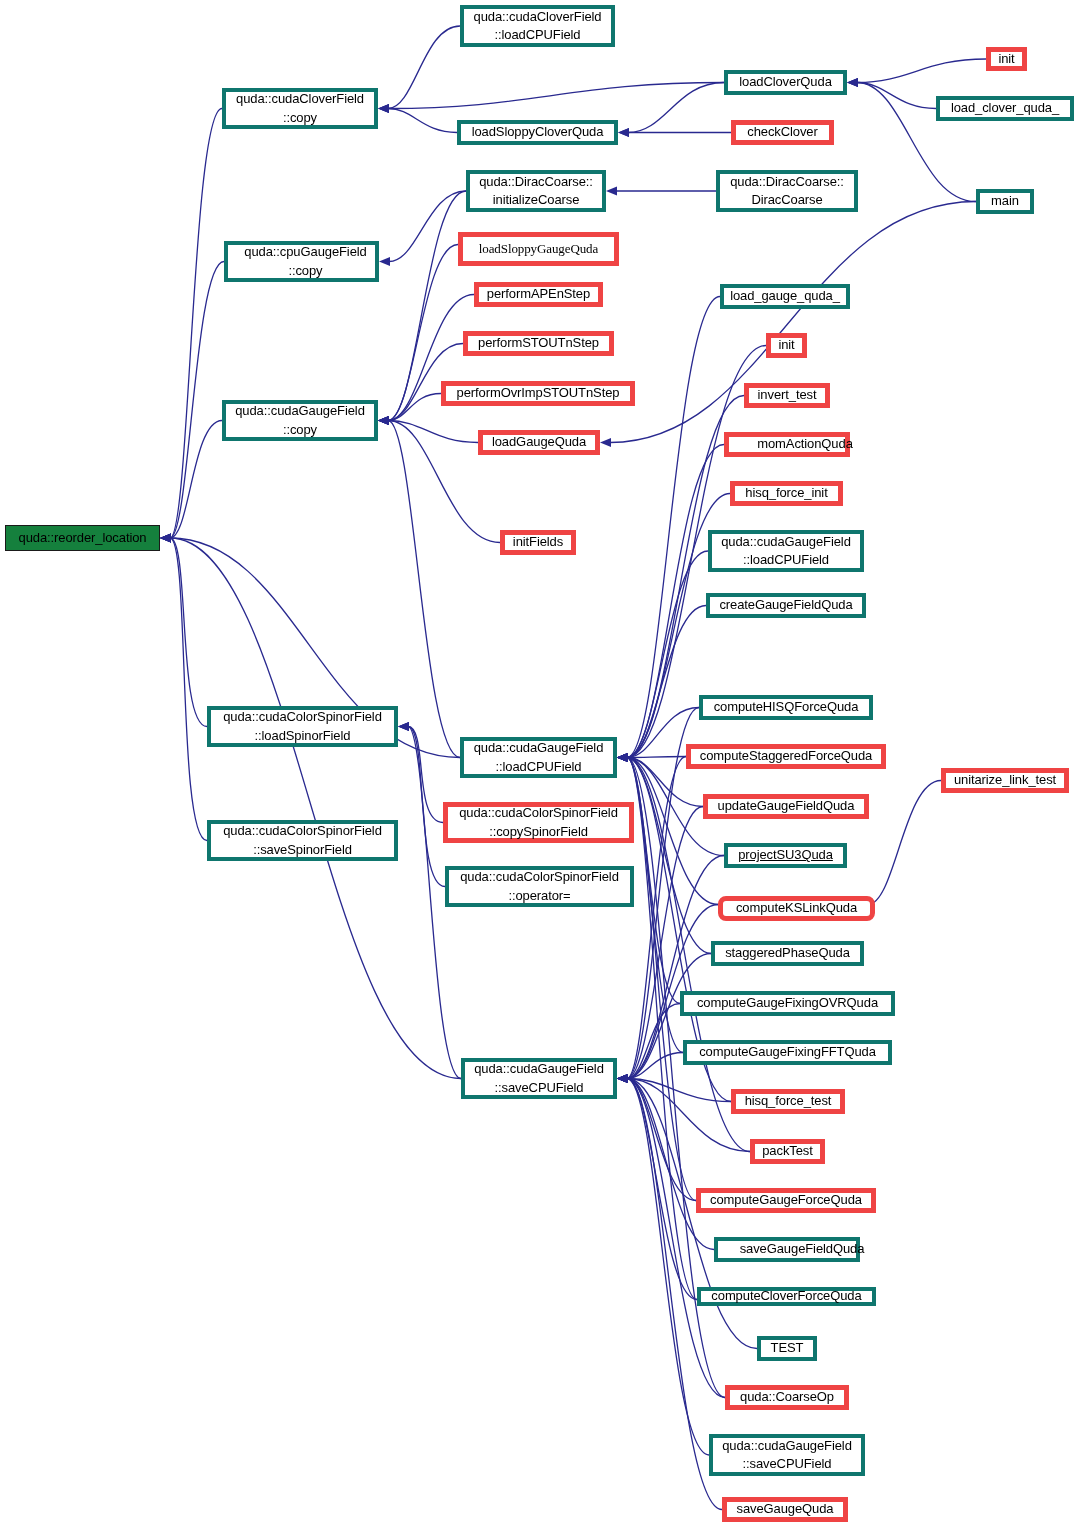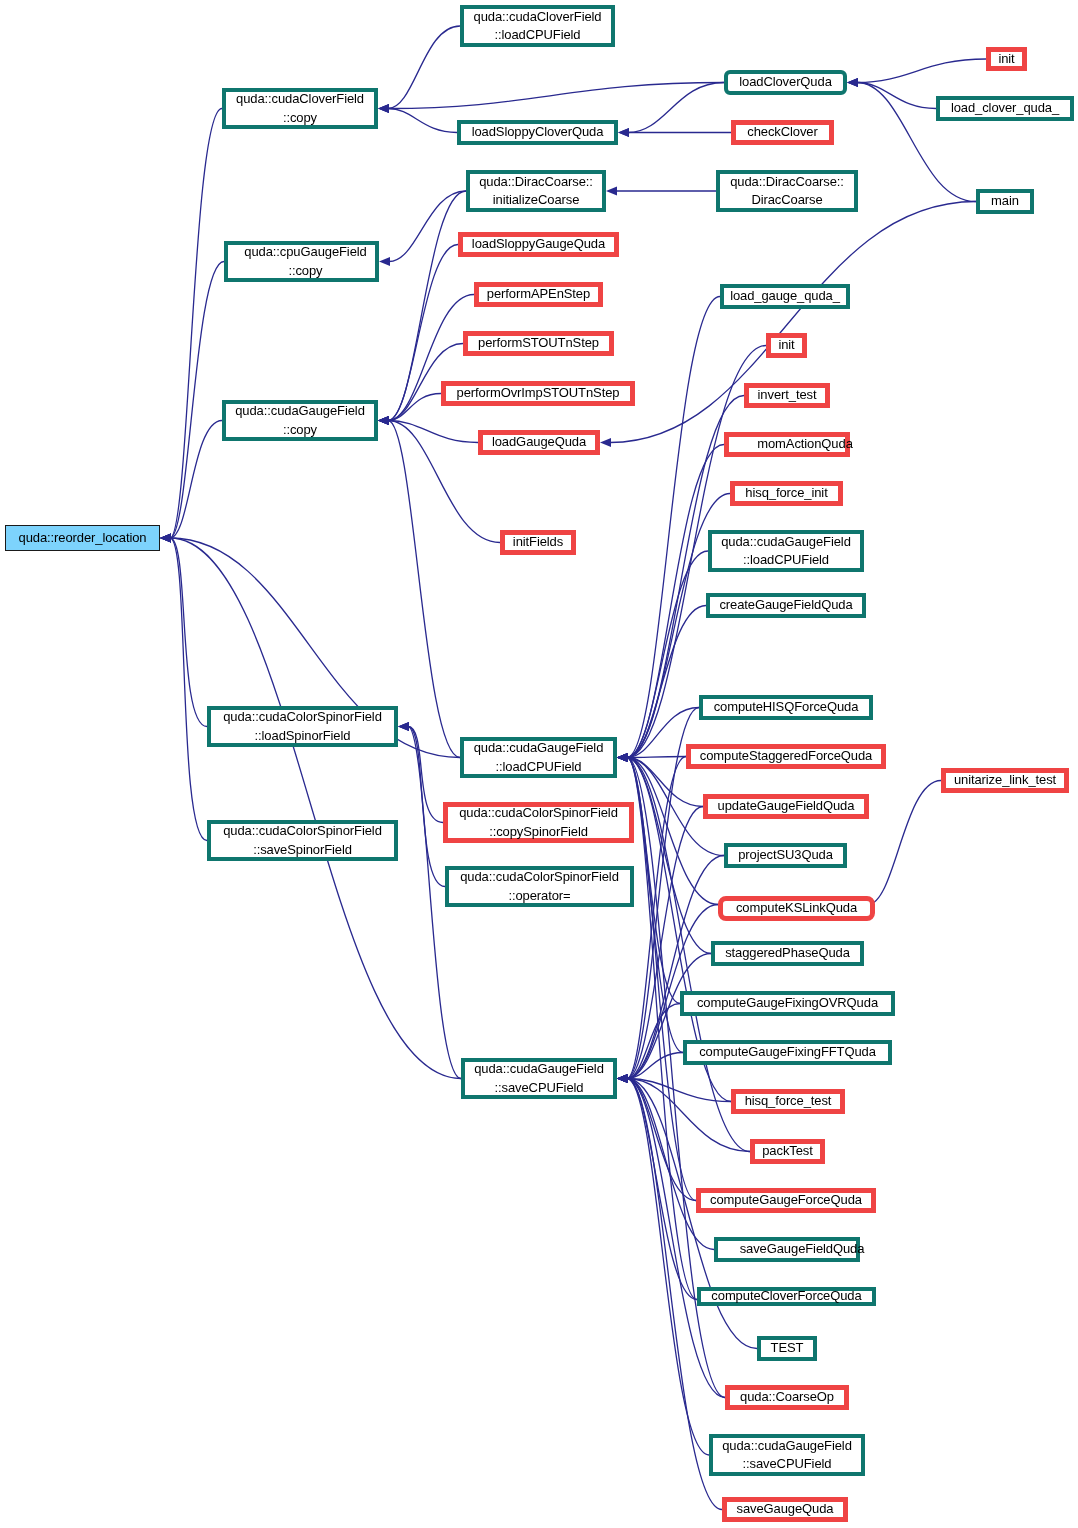--- a/index.html
+++ b/index.html
@@ -32,21 +32,21 @@
     background: #ffffff;
     color: #000000;
     font-size: 13px;
     line-height: 1.42;
     letter-spacing: -0.1px;
     white-space: pre-line;
     z-index: 5;
   }
   .node.black  { border: 4px solid #0f766e; }
   .node.red    { border: 5px solid #ef4444; }
-  .node.center { border: 1px solid #1a1a1a; background: #7dd3fc; }
+  .node.center { border: 1px solid #1a1a1a; background: #15803d; }
   .edge {
     fill: none;
     stroke: #29298f;
     stroke-width: 1.3;
   }
   .arrowfill { fill: #29298f; stroke: none; }
 </style>
 </head>
 <body>
 
@@ -187,32 +187,32 @@
       <path d="M722,1509.5 C674.75,1509.5 664.25,1078.5 627,1078.5" class="edge"></path>
       <polygon points="617,1078.5 628,1073.9 628,1083.1" class="arrowfill"></polygon>
     </svg>
   <div id="nodes">
       <div class="node center" style="left: 5px; top: 525px; width: 155px; height: 26px;">quda::reorder_location</div>
       <div class="node black" style="left: 460px; top: 5px; width: 155px; height: 42px;">quda::cudaCloverField
 ::loadCPUField</div>
       <div class="node black" style="left: 222px; top: 88px; width: 156px; height: 41px;">quda::cudaCloverField
 ::copy</div>
       <div class="node black" style="left: 457px; top: 120px; width: 161px; height: 25px;">loadSloppyCloverQuda</div>
-      <div class="node black" style="left: 724px; top: 70px; width: 123px; height: 25px; border-radius: 6px;">loadCloverQuda</div>
+      <div class="node black" style="left: 724px; top: 70px; width: 123px; height: 25px;">loadCloverQuda</div>
       <div class="node red" style="left: 986px; top: 47px; width: 41px; height: 24px;">init</div>
       <div class="node black" style="left: 936px; top: 96px; width: 138px; height: 25px;">load_clover_quda_</div>
       <div class="node red" style="left: 731px; top: 120px; width: 103px; height: 25px;">checkClover</div>
       <div class="node black" style="left: 466px; top: 170px; width: 140px; height: 42px;">quda::DiracCoarse::
 initializeCoarse</div>
       <div class="node black" style="left: 716px; top: 170px; width: 142px; height: 42px;">quda::DiracCoarse::
 DiracCoarse</div>
       <div class="node black" style="left: 976px; top: 189px; width: 58px; height: 25px;">main</div>
       <div class="node black" style="left: 224px; top: 241px; width: 155px; height: 41px; padding-left: 8px;">quda::cpuGaugeField
 ::copy</div>
-      <div class="node red" style="left: 458px; top: 232px; width: 161px; height: 25px;">loadSloppyGaugeQuda</div>
+      <div class="node red" style="left: 458px; top: 232px; width: 161px; height: 34px; font-family: Liberation Serif, serif;">loadSloppyGaugeQuda</div>
       <div class="node black" style="left: 720px; top: 284px; width: 130px; height: 25px;">load_gauge_quda_</div>
       <div class="node red" style="left: 474px; top: 282px; width: 129px; height: 25px;">performAPEnStep</div>
       <div class="node red" style="left: 766px; top: 333px; width: 41px; height: 25px;">init</div>
       <div class="node red" style="left: 463px; top: 331px; width: 151px; height: 25px;">performSTOUTnStep</div>
       <div class="node red" style="left: 744px; top: 383px; width: 86px; height: 25px;">invert_test</div>
       <div class="node red" style="left: 441px; top: 381px; width: 194px; height: 25px;">performOvrImpSTOUTnStep</div>
       <div class="node black" style="left: 222px; top: 400px; width: 156px; height: 41px;">quda::cudaGaugeField
 ::copy</div>
       <div class="node red" style="left: 478px; top: 430px; width: 122px; height: 25px;">loadGaugeQuda</div>
       <div class="node red" style="left: 724px; top: 432px; width: 126px; height: 25px; padding-left: 36px;">momActionQuda</div>
@@ -226,21 +226,21 @@
 ::loadSpinorField</div>
       <div class="node black" style="left: 460px; top: 737px; width: 157px; height: 41px;">quda::cudaGaugeField
 ::loadCPUField</div>
       <div class="node red" style="left: 686px; top: 744px; width: 200px; height: 25px;">computeStaggeredForceQuda</div>
       <div class="node red" style="left: 941px; top: 768px; width: 128px; height: 25px;">unitarize_link_test</div>
       <div class="node red" style="left: 703px; top: 794px; width: 166px; height: 25px;">updateGaugeFieldQuda</div>
       <div class="node red" style="left: 443px; top: 802px; width: 191px; height: 41px;">quda::cudaColorSpinorField
 ::copySpinorField</div>
       <div class="node black" style="left: 207px; top: 820px; width: 191px; height: 41px;">quda::cudaColorSpinorField
 ::saveSpinorField</div>
-      <div class="node black" style="left: 724px; top: 843px; width: 123px; height: 25px;">projectSU3Quda</div>
+      <div class="node black" style="left: 724px; top: 843px; width: 123px; height: 25px; text-decoration: underline;">projectSU3Quda</div>
       <div class="node black" style="left: 445px; top: 866px; width: 189px; height: 41px;">quda::cudaColorSpinorField
 ::operator=</div>
       <div class="node red" style="left: 718px; top: 896px; width: 157px; height: 25px; border-radius: 8px;">computeKSLinkQuda</div>
       <div class="node black" style="left: 711px; top: 941px; width: 153px; height: 25px;">staggeredPhaseQuda</div>
       <div class="node black" style="left: 680px; top: 991px; width: 215px; height: 25px;">computeGaugeFixingOVRQuda</div>
       <div class="node black" style="left: 683px; top: 1040px; width: 209px; height: 25px;">computeGaugeFixingFFTQuda</div>
       <div class="node black" style="left: 461px; top: 1058px; width: 156px; height: 41px;">quda::cudaGaugeField
 ::saveCPUField</div>
       <div class="node red" style="left: 731px; top: 1089px; width: 114px; height: 25px;">hisq_force_test</div>
       <div class="node red" style="left: 750px; top: 1139px; width: 75px; height: 25px;">packTest</div>

